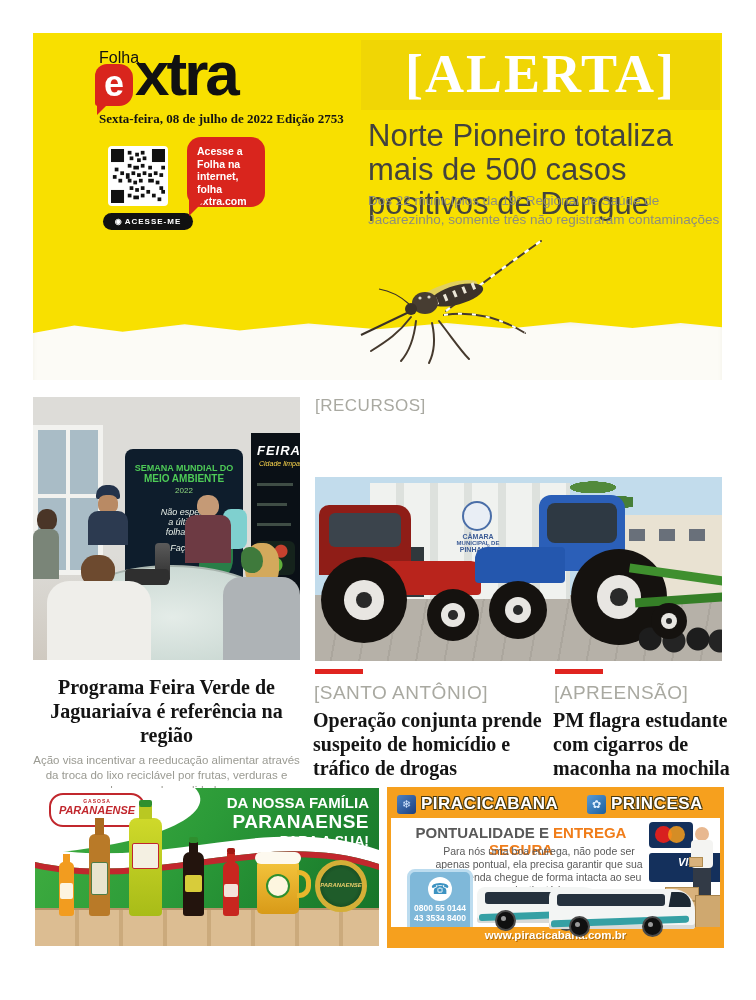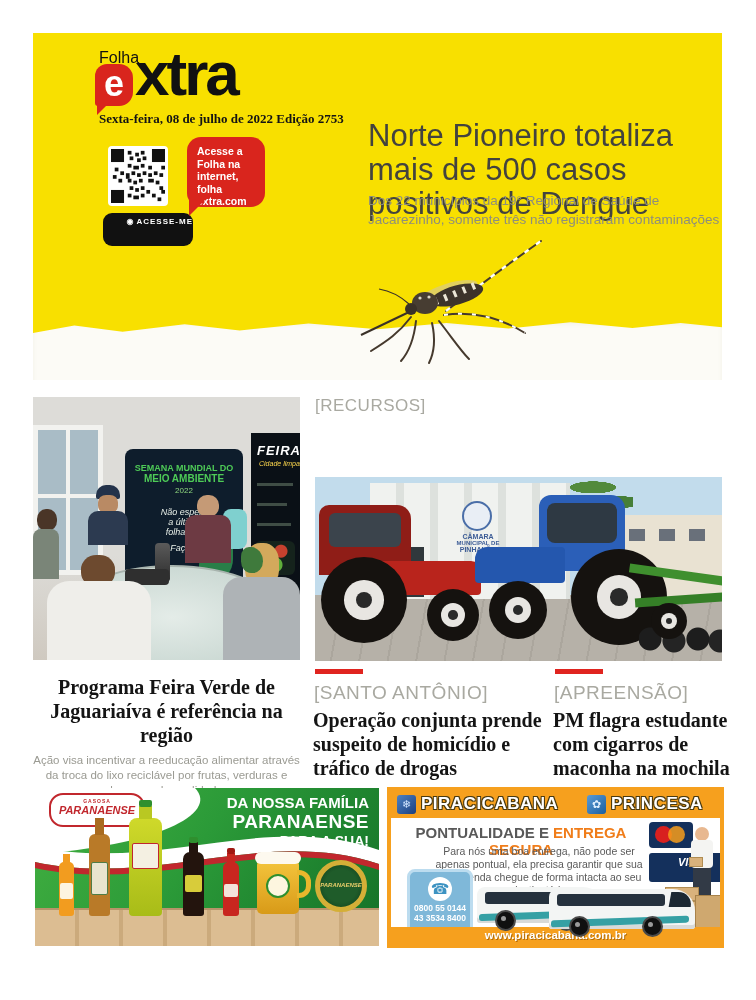--- a/index.html
+++ b/index.html
@@ -47,20 +47,21 @@
            border:2px solid #4a4a4a;}
   .bus .wh:after{content:"";position:absolute;left:4px;top:4px;width:5px;height:5px;border-radius:50%;background:#9a9a9a;}
 </style>
 </head>
 <body>
 
 <div class="page">
 
   <div class="abs banner" style="left:33px;top:33px;width:689px;height:347px;">
 
+    <div class="abs alerta-box" style="left:328px;top:7px;width:359px;height:70px;">[ALERTA]</div>
 
     <div class="abs" style="left:335px;top:86px;width:356px;font-size:31px;line-height:34px;color:#43433e;">Norte Pioneiro totaliza mais de 500 casos positivos de Dengue</div>
 
     <div class="abs" style="left:335px;top:158px;width:360px;font-size:13.5px;line-height:19px;color:#8e8e7c;">Dos 22 municípios da 19° Regional de Saúde de Jacarezinho, somente três não registraram contaminações</div>
 
     <div class="abs" style="left:66px;top:16px;font-size:16px;color:#111;">Folha</div>
     <div class="abs bubble" style="left:62px;top:31px;width:38px;height:42px;text-align:center;
          font-weight:bold;font-size:36px;line-height:40px;">e</div>
     <div class="abs" style="left:102px;top:12px;font-size:62px;font-weight:bold;letter-spacing:-3px;color:#111;line-height:58px;">xtra</div>
     <div class="abs serifB" style="left:66px;top:78px;font-size:13px;">Sexta-feira, 08 de julho de 2022 Edição 2753</div>
@@ -106,22 +107,22 @@
             <rect x="9" y="24" width="2" height="2"></rect>
             <rect x="12" y="25" width="3" height="2"></rect>
           <rect x="16" y="24" width="2" height="2"></rect>
             <rect x="19" y="22" width="2" height="2"></rect>
             <rect x="22" y="24" width="2" height="2"></rect>
           <rect x="25" y="26" width="2" height="2"></rect>
             <rect x="27" y="22" width="2" height="2"></rect>
         </g>
       </svg>
     </div>
-    <div class="abs" style="left:70px;top:180px;width:90px;height:33px;background:#111;border-radius:9px;
-         color:#fff;font-size:8px;font-weight:bold;letter-spacing:1px;line-height:17px;text-align:right;">
+    <div class="abs" style="left:70px;top:180px;width:90px;height:17px;background:#111;border-radius:9px;
+         color:#fff;font-size:8px;font-weight:bold;letter-spacing:1px;line-height:17px;text-align:center;">
       <span style="margin-right:2px;">◉</span><span>ACESSE-ME</span>
     </div>
     <div class="abs bubble" style="left:154px;top:104px;width:62px;height:54px;border-radius:14px;
          padding:8px 6px 8px 10px;font-size:10.5px;font-weight:bold;line-height:12.5px;">Acesse a Folha na internet, folha extra.com</div>
 
     <div class="abs skin" style="left:0;bottom:0;width:689px;height:62px;"></div>
     <svg class="abs" style="left:278px;top:182px;" width="250" height="160" viewBox="0 0 250 160">
       <g stroke="#45392d" stroke-width="2" fill="none" stroke-linecap="round">
         <path d="M100,102 C88,118 76,126 60,136"></path>
         <path d="M105,106 C103,124 97,138 90,146"></path>

